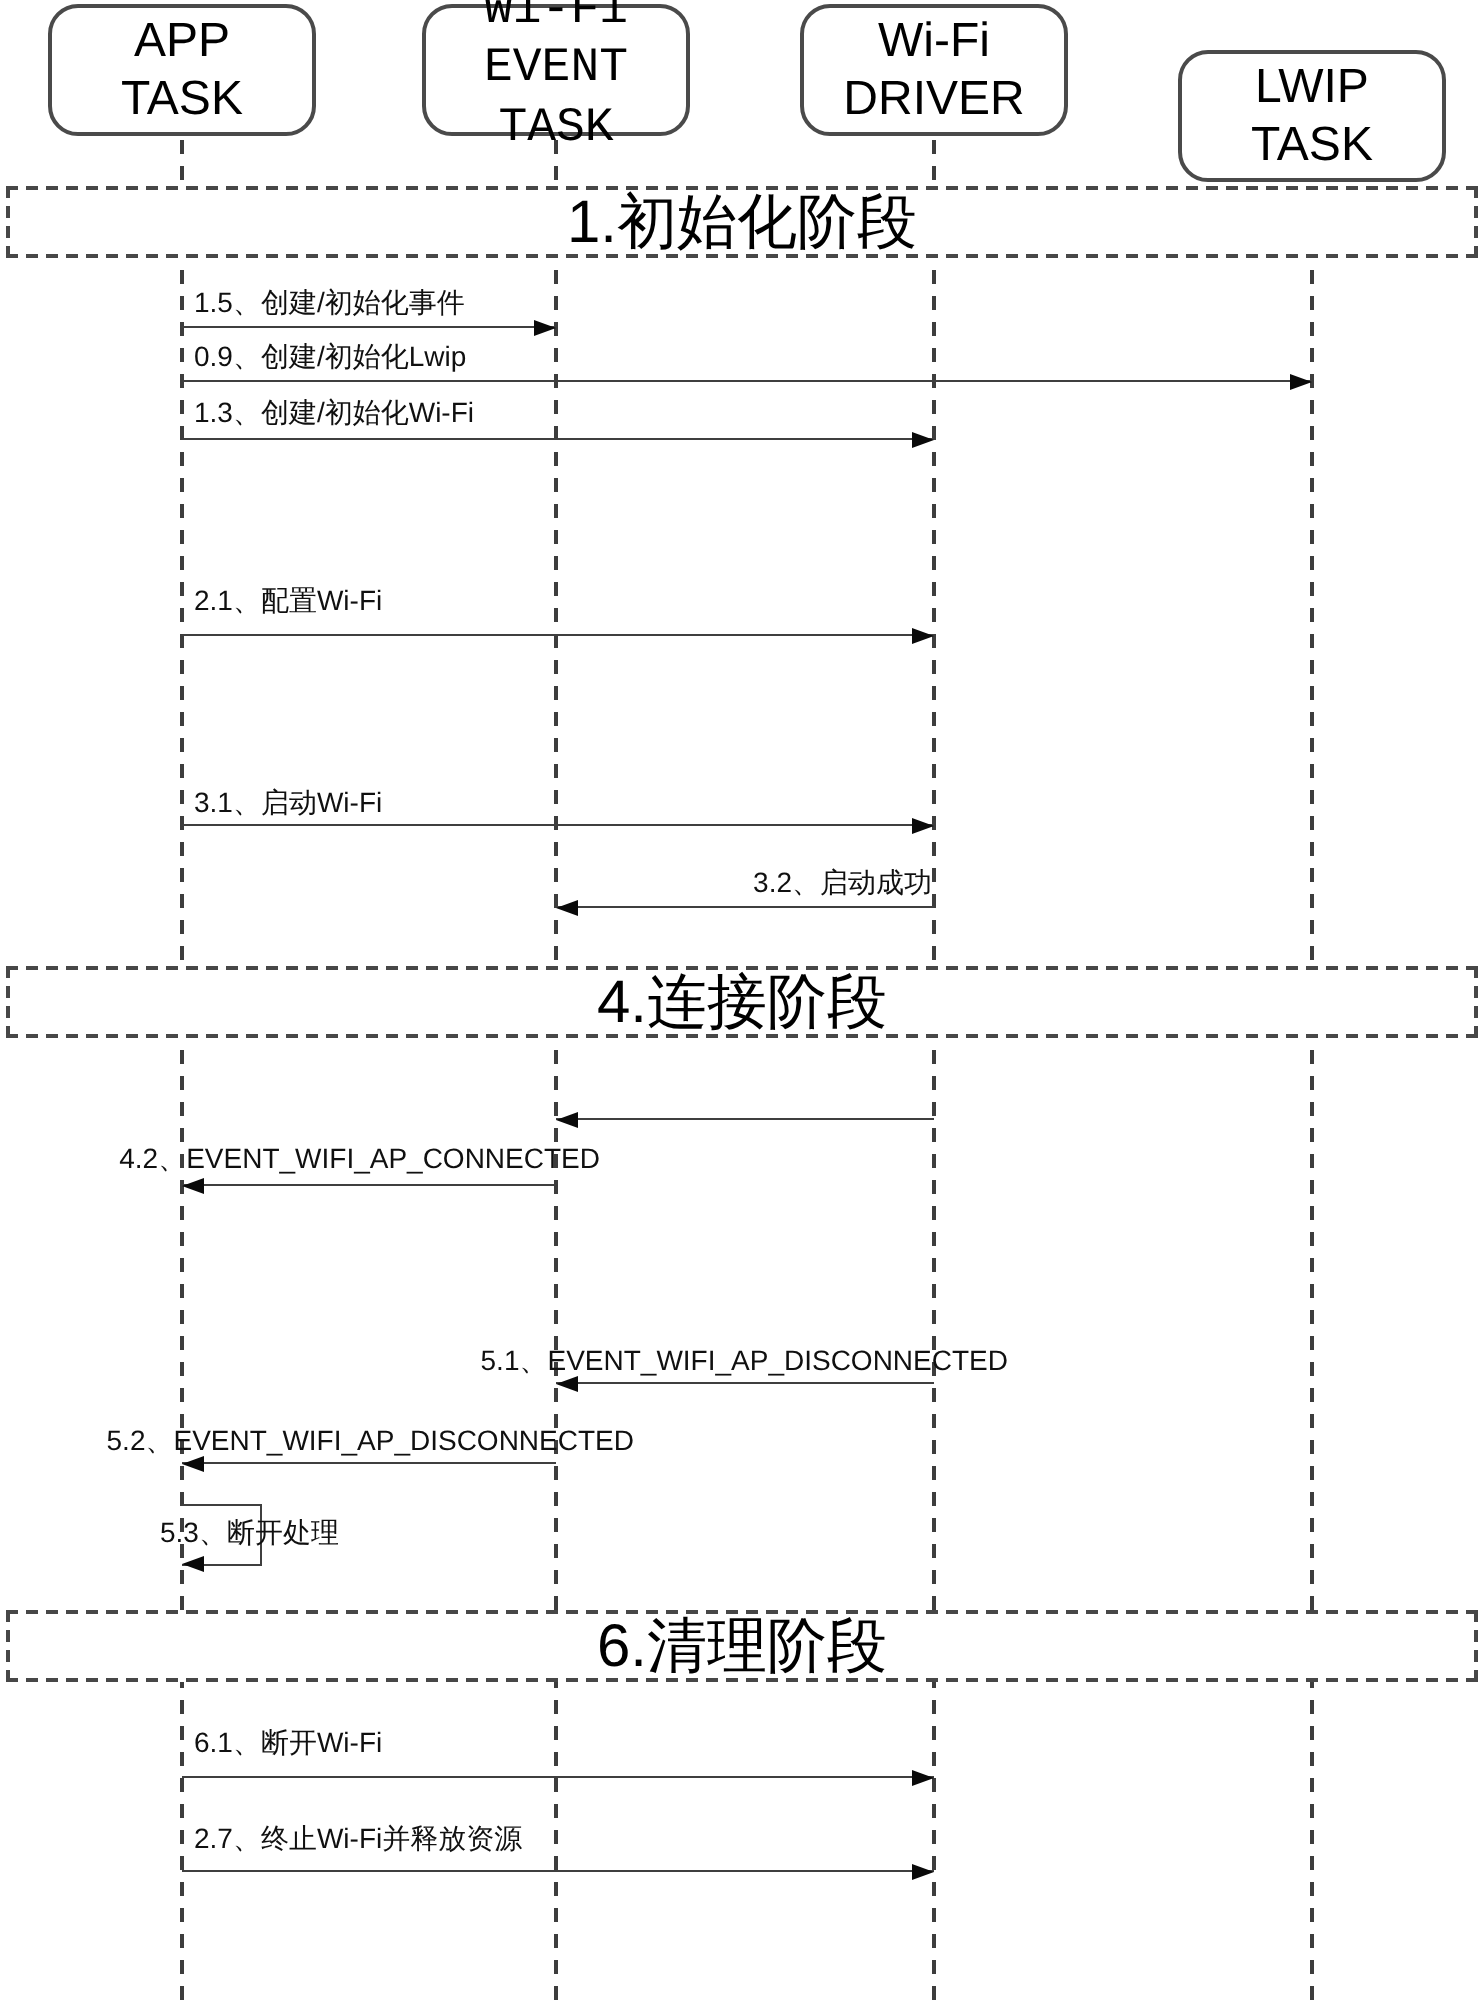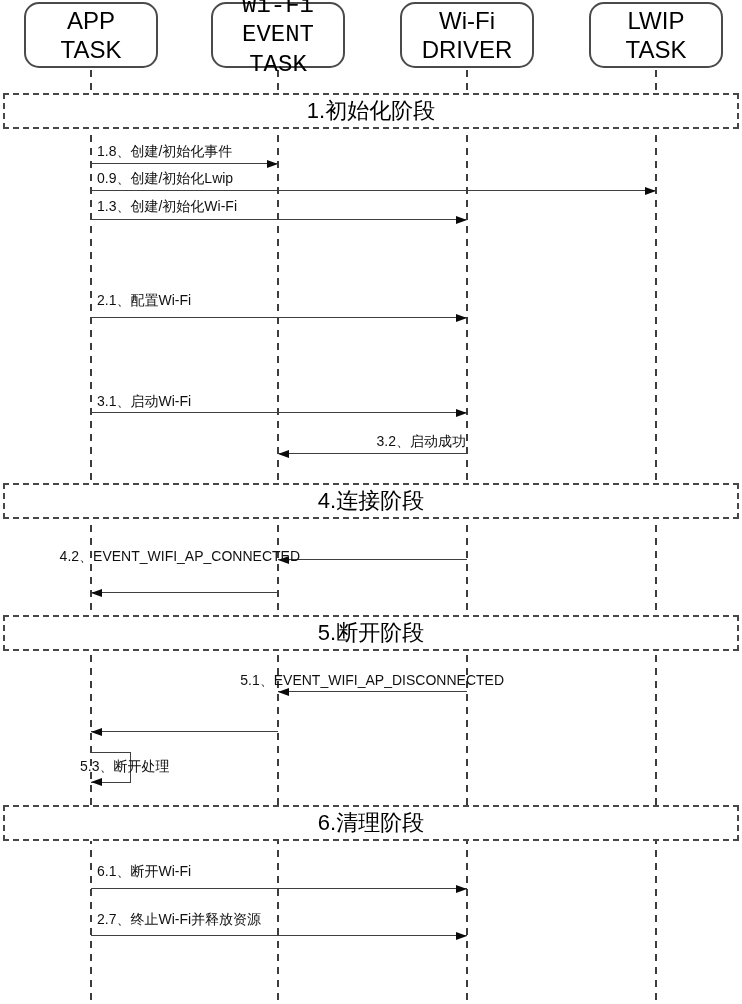--- a/index.html
+++ b/index.html
@@ -19,21 +19,21 @@
   .actor{
     position:absolute;top:2px;width:134px;height:66px;
     border:2px solid #4a4a4a;border-radius:15px;background:#ffffff;
     display:flex;flex-direction:column;align-items:center;justify-content:center;
     font-size:24px;line-height:1.22;color:#000;text-align:center;
   }
   .phase{
     position:absolute;left:3px;width:736px;height:36px;
     border:2px dashed #474747;background:#ffffff;
     display:flex;align-items:center;justify-content:center;
-    font-size:22px;color:#000;
+    font-size:30px;color:#000;
   }
   .msg-line{
     position:absolute;height:0;border-top:1.4px solid #3f3f3f;
   }
   .msg-vline{
     position:absolute;width:0;border-left:1.4px solid #3f3f3f;
   }
   .arrow-right{
     position:absolute;width:0;height:0;
     border-top:4px solid transparent;border-bottom:4px solid transparent;
@@ -55,70 +55,68 @@
     <div class="lifeline" style="left: 90px;"></div>
     <div class="lifeline" style="left: 277px;"></div>
     <div class="lifeline" style="left: 466px;"></div>
     <div class="lifeline" style="left: 655px;"></div>
     <div class="phase" style="top: 93px;">
       <div>1.初始化阶段</div>
     </div>
     <div class="phase" style="top: 483px;">
       <div>4.连接阶段</div>
     </div>
-    <div class="phase" style="top: 615px;">
-      <div>5.断开阶段</div>
-    </div>
     <div class="phase" style="top: 805px;">
       <div>6.清理阶段</div>
     </div>
     <div class="actor" style="left: 24px;">
       <div>APP</div>
       <div>TASK</div>
     </div>
     <div class="actor" style="left: 211px; font-family: Liberation Mono, monospace;">
       <div>Wi-Fi EVENT</div>
       <div>TASK</div>
     </div>
     <div class="actor" style="left: 400px;">
       <div>Wi-Fi</div>
       <div>DRIVER</div>
     </div>
-    <div class="actor" style="left: 589px;">
+    <div class="actor" style="left: 589px; margin-top: 23px;">
       <div>LWIP</div>
       <div>TASK</div>
     </div>
     <div class="msg-line" style="left: 91px; top: 163px; width: 187px;"></div>
     <div class="arrow-right" style="left: 267px; top: 159.7px;"></div>
-    <div class="msg-label" style="top: 144px; left: 97px;">1.8、创建/初始化事件</div>
+    <div class="msg-label" style="top: 144px; left: 97px;">1.5、创建/初始化事件</div>
     <div class="msg-line" style="left: 91px; top: 190px; width: 565px;"></div>
     <div class="arrow-right" style="left: 645px; top: 186.7px;"></div>
     <div class="msg-label" style="top: 171px; left: 97px;">0.9、创建/初始化Lwip</div>
     <div class="msg-line" style="left: 91px; top: 219px; width: 376px;"></div>
     <div class="arrow-right" style="left: 456px; top: 215.7px;"></div>
     <div class="msg-label" style="top: 199px; left: 97px;">1.3、创建/初始化Wi-Fi</div>
     <div class="msg-line" style="left: 91px; top: 317px; width: 376px;"></div>
     <div class="arrow-right" style="left: 456px; top: 313.7px;"></div>
     <div class="msg-label" style="top: 293px; left: 97px;">2.1、配置Wi-Fi</div>
     <div class="msg-line" style="left: 91px; top: 412px; width: 376px;"></div>
     <div class="arrow-right" style="left: 456px; top: 408.7px;"></div>
     <div class="msg-label" style="top: 394px; left: 97px;">3.1、启动Wi-Fi</div>
     <div class="msg-line" style="left: 278px; top: 453px; width: 189px;"></div>
     <div class="arrow-left" style="left: 278px; top: 449.7px;"></div>
     <div class="msg-label" style="top: 434px; right: 276px;">3.2、启动成功</div>
     <div class="msg-line" style="left: 278px; top: 559px; width: 189px;"></div>
     <div class="arrow-left" style="left: 278px; top: 555.7px;"></div>
     <div class="msg-line" style="left: 91px; top: 592px; width: 187px;"></div>
     <div class="arrow-left" style="left: 91px; top: 588.7px;"></div>
-    <div class="msg-label" style="top: 549px; right: 442px;">4.2、EVENT_WIFI_AP_CONNECTED</div>
+    <div class="msg-label" style="top: 572px; right: 442px;">4.2、EVENT_WIFI_AP_CONNECTED</div>
     <div class="msg-line" style="left: 278px; top: 691px; width: 189px;"></div>
     <div class="arrow-left" style="left: 278px; top: 687.7px;"></div>
     <div class="msg-label" style="top: 673px; right: 238px;">5.1、EVENT_WIFI_AP_DISCONNECTED</div>
     <div class="msg-line" style="left: 91px; top: 731px; width: 187px;"></div>
     <div class="arrow-left" style="left: 91px; top: 727.7px;"></div>
+    <div class="msg-label" style="top: 713px; right: 425px;">5.2、EVENT_WIFI_AP_DISCONNECTED</div>
     <div class="msg-line" style="left: 91px; top: 752px; width: 40px;"></div>
     <div class="msg-vline" style="left: 130px; top: 752px; height: 30px;"></div>
     <div class="msg-line" style="left: 91px; top: 782px; width: 40px;"></div>
     <div class="arrow-left" style="left: 91px; top: 778px;"></div>
     <div class="msg-label" style="top: 759px; left: 80px;">5.3、断开处理</div>
     <div class="msg-line" style="left: 91px; top: 888px; width: 376px;"></div>
     <div class="arrow-right" style="left: 456px; top: 884.7px;"></div>
     <div class="msg-label" style="top: 864px; left: 97px;">6.1、断开Wi-Fi</div>
     <div class="msg-line" style="left: 91px; top: 935px; width: 376px;"></div>
     <div class="arrow-right" style="left: 456px; top: 931.7px;"></div>

